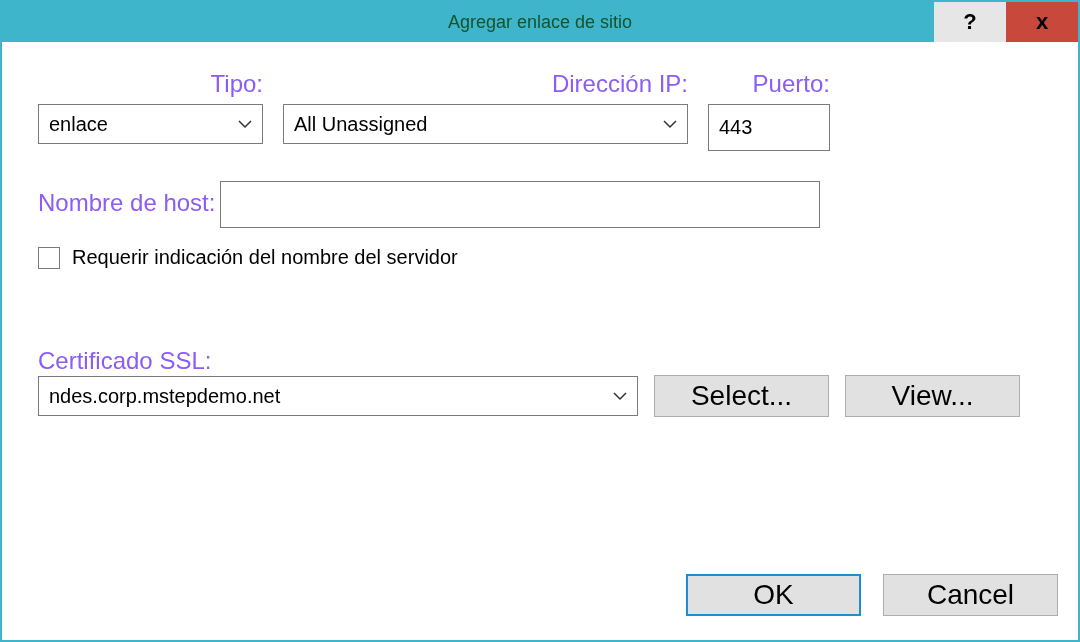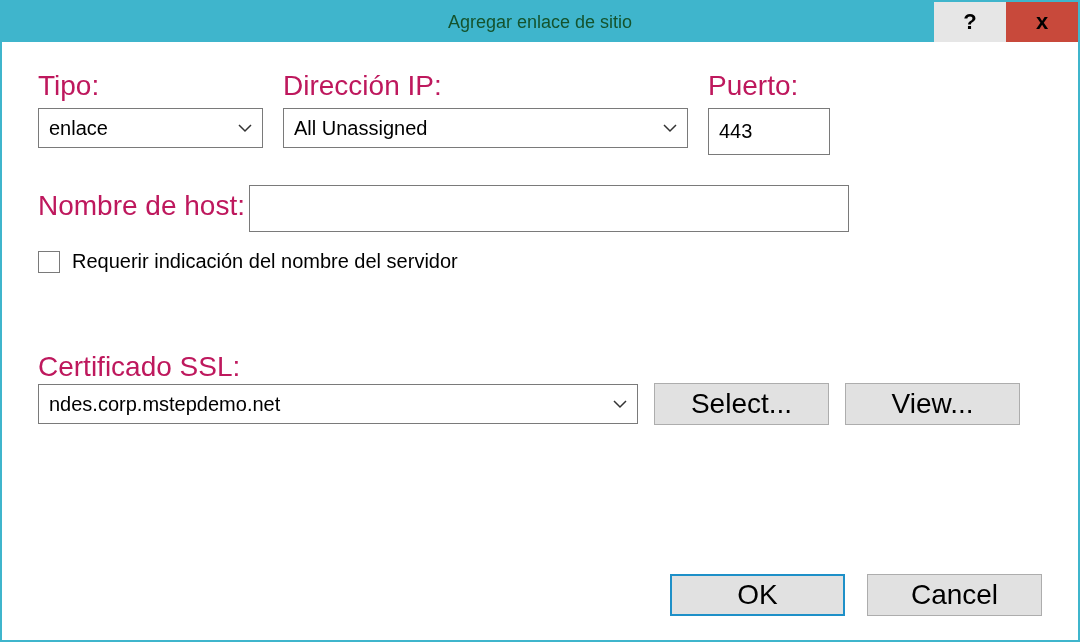--- a/index.html
+++ b/index.html
@@ -66,23 +66,24 @@
   }
   .row1 {
     display: flex;
     gap: 20px;
   }
   .field {
     display: flex;
     flex-direction: column;
   }
   .label {
-    font-size: 28px;
-    color: #be185d;
+    font-size: 24px;
+    color: #8b5cf6;
     margin-bottom: 6px;
+    text-align: right;
   }
   .combo {
     height: 40px;
     border: 1px solid #7a7a7a;
     background: #fff;
     display: flex;
     align-items: center;
     padding: 0 10px;
     font-size: 20px;
     position: relative;
@@ -149,21 +150,21 @@
     font-size: 28px;
     cursor: pointer;
     text-align: center;
   }
   .btn.primary {
     border: 2px solid #1e90c8;
     background: #e1e1e1;
   }
   .button-row {
     position: absolute;
-    right: 36px;
+    right: 20px;
     bottom: 24px;
     display: flex;
     gap: 22px;
   }
   .arrow svg { display:block; }
 </style>
 </head>
 <body>
 
 <div class="window">

